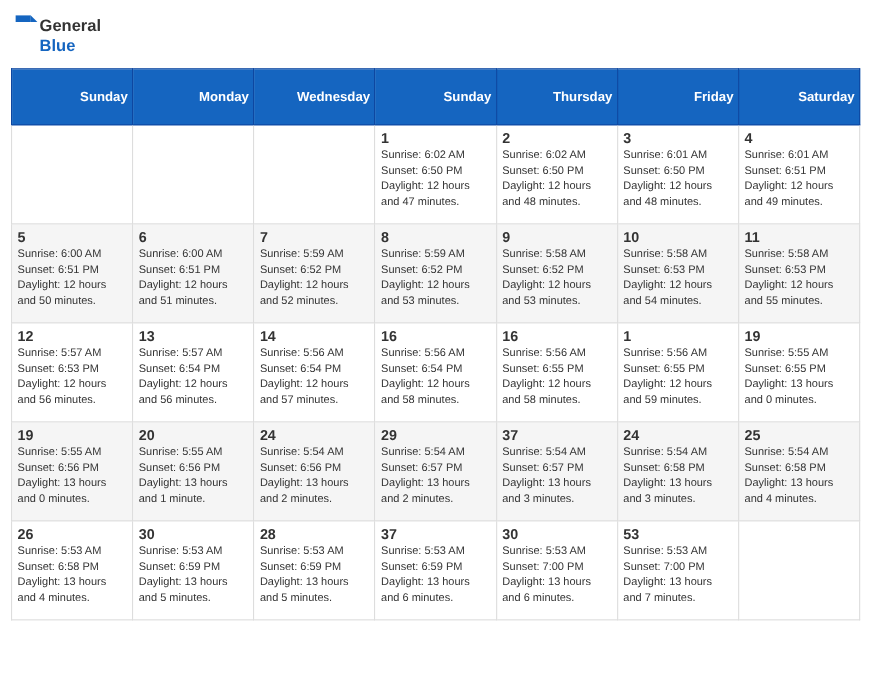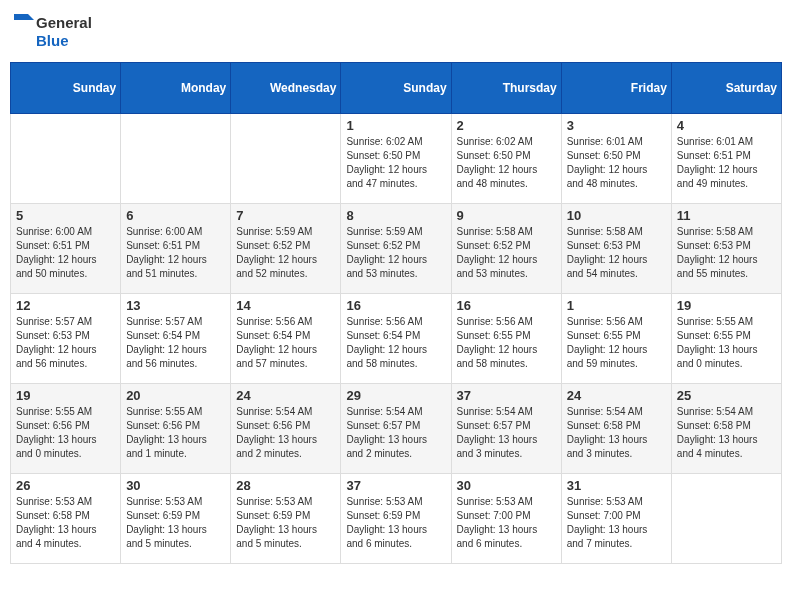--- a/index.html
+++ b/index.html
@@ -321,21 +321,21 @@
 and 6 minutes.</div>
         </td>
         <td>
           <span class="day-number">30</span>
           <div class="day-info" style="white-space: pre-line;">Sunrise: 5:53 AM
 Sunset: 7:00 PM
 Daylight: 13 hours
 and 6 minutes.</div>
         </td>
         <td>
-          <span class="day-number">31</span>
+          <span class="day-number">53</span>
           <div class="day-info" style="white-space: pre-line;">Sunrise: 5:53 AM
 Sunset: 7:00 PM
 Daylight: 13 hours
 and 7 minutes.</div>
         </td>
         <td></td>
       </tr>
     </tbody>
 </table>
 

